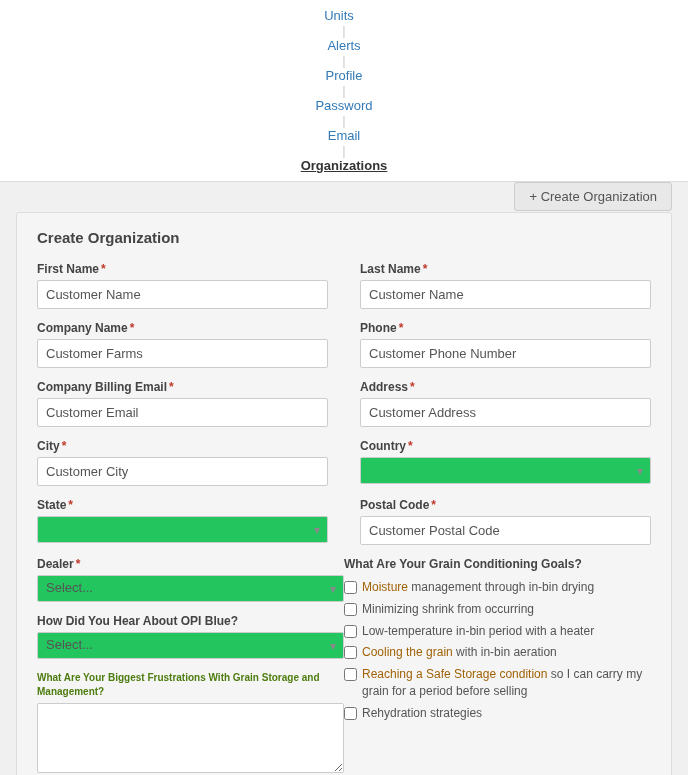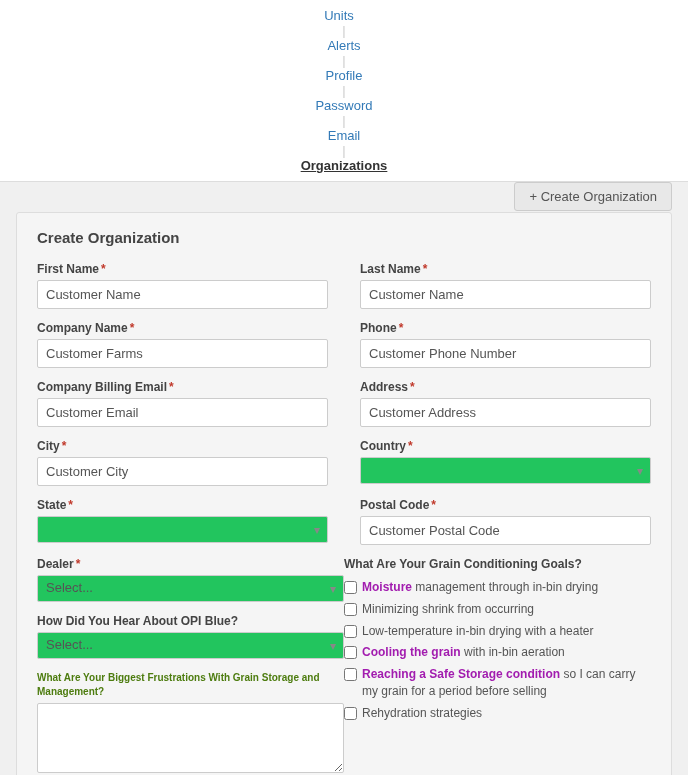--- a/index.html
+++ b/index.html
@@ -151,22 +151,21 @@
       gap: 5px;
       font-size: 12px;
       color: #555;
       line-height: 1.4;
     }
     .goals-list li input[type="checkbox"] {
       margin-top: 2px;
       flex-shrink: 0;
     }
     .goals-list li span .highlight {
-      color: #a21caf;
-      font-weight: bold;
+      color: #a16207;
     }
 
     
     .frustrations-group {
       display: flex;
       flex-direction: column;
     }
     .frustrations-group label {
       font-size: 10px;
       font-weight: bold;
@@ -355,21 +354,21 @@
         <li>
           <input type="checkbox" style="">
           <span><span class="highlight">Moisture</span> management through in-bin drying</span>
         </li>
         <li>
           <input type="checkbox" style="">
           <span>Minimizing shrink from occurring</span>
         </li>
         <li>
           <input type="checkbox" style="">
-          <span>Low-temperature in-bin drying with a heater</span>
+          <span>Low-temperature in-bin period with a heater</span>
         </li>
         <li>
           <input type="checkbox" style="">
           <span><span class="highlight">Cooling the grain</span> with in-bin aeration</span>
         </li>
         <li>
           <input type="checkbox" style="">
           <span><span class="highlight">Reaching a Safe Storage condition</span> so I can carry my grain for a period before selling</span>
         </li>
         <li>

